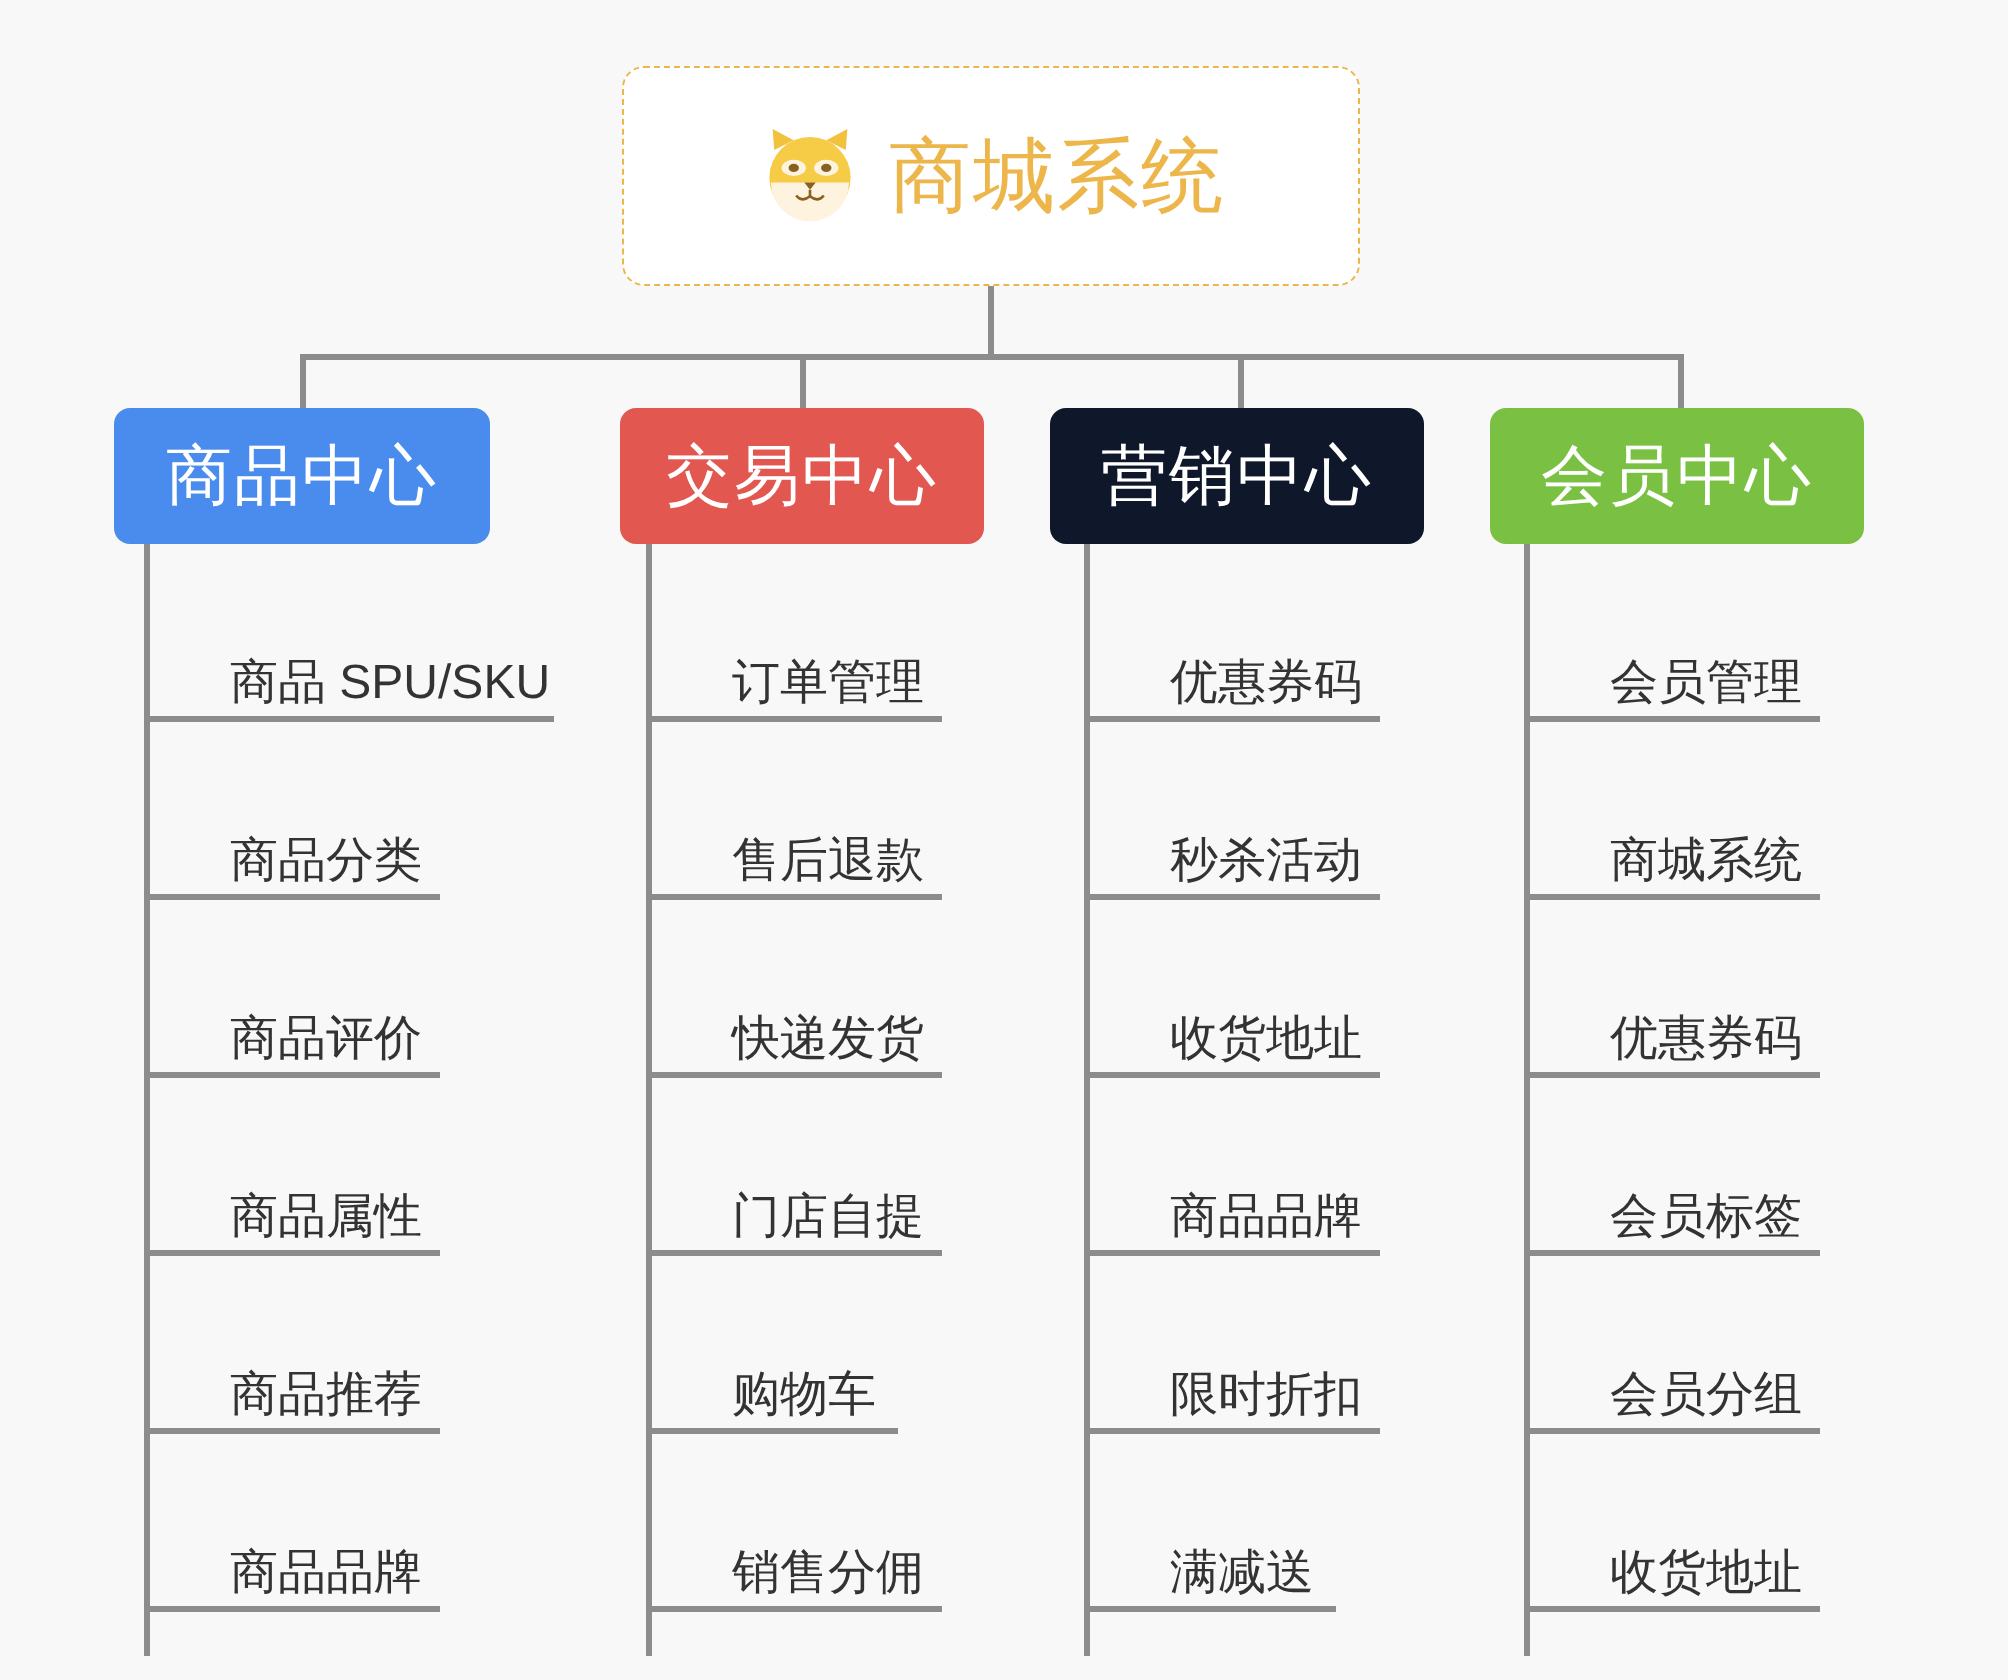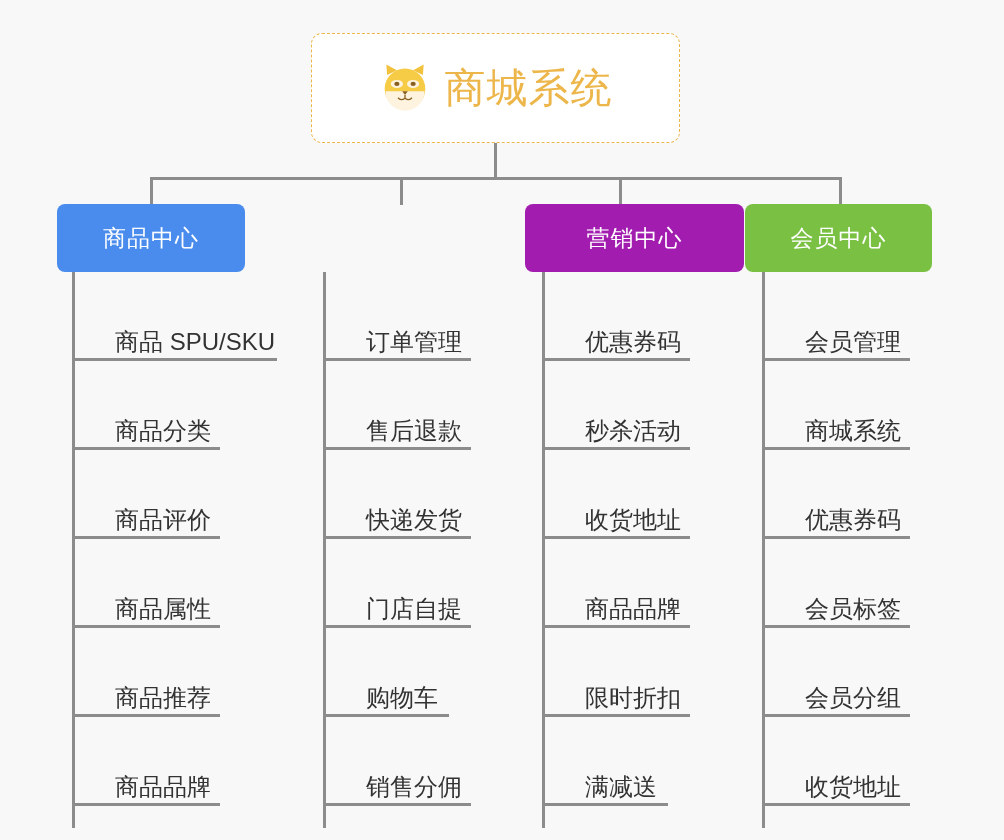--- a/index.html
+++ b/index.html
@@ -64,21 +64,21 @@
     top: 204px;
   }
   .cat-header {
     box-sizing: border-box;
     height: 68px;
     border-radius: 8px;
     display: flex;
     align-items: center;
     justify-content: center;
     color: #ffffff;
-    font-size: 23px;
+    font-size: 33px;
     letter-spacing: 1px;
     white-space: nowrap;
   }
 
   
   .leaf-list {
     position: absolute;
     top: 272px;
   }
   .leaf-spine {
@@ -175,20 +175,25 @@
     <div class="leaf-item" style="top:356px;">
       <span class="leaf-label">商品推荐</span>
       <span class="leaf-rule" style="width:148px;"></span>
     </div>
     <div class="leaf-item" style="top:445px;">
       <span class="leaf-label">商品品牌</span>
       <span class="leaf-rule" style="width:148px;"></span>
     </div>
   </div>
 
+  <div class="column" style="left:310px; width:182px;">
+    <div class="cat-header" style="width:182px; background:#e2574f;">
+      <span>交易中心</span>
+    </div>
+  </div>
   <div class="leaf-list" style="left:323px; height:556px;">
     <div class="leaf-spine" style="height:556px;"></div>
     <div class="leaf-item" style="top:0px;">
       <span class="leaf-label">订单管理</span>
       <span class="leaf-rule" style="width:148px;"></span>
     </div>
     <div class="leaf-item" style="top:89px;">
       <span class="leaf-label">售后退款</span>
       <span class="leaf-rule" style="width:148px;"></span>
     </div>
@@ -204,21 +209,21 @@
       <span class="leaf-label">购物车</span>
       <span class="leaf-rule" style="width:126px;"></span>
     </div>
     <div class="leaf-item" style="top:445px;">
       <span class="leaf-label">销售分佣</span>
       <span class="leaf-rule" style="width:148px;"></span>
     </div>
   </div>
 
   <div class="column" style="left:525px; width:187px;">
-    <div class="cat-header" style="width:219px; background:#a21caf;">
+    <div class="cat-header" style="width:187px; background:#0f172a;">
       <span>营销中心</span>
     </div>
   </div>
   <div class="leaf-list" style="left:542px; height:556px;">
     <div class="leaf-spine" style="height:556px;"></div>
     <div class="leaf-item" style="top:0px;">
       <span class="leaf-label">优惠券码</span>
       <span class="leaf-rule" style="width:148px;"></span>
     </div>
     <div class="leaf-item" style="top:89px;">

